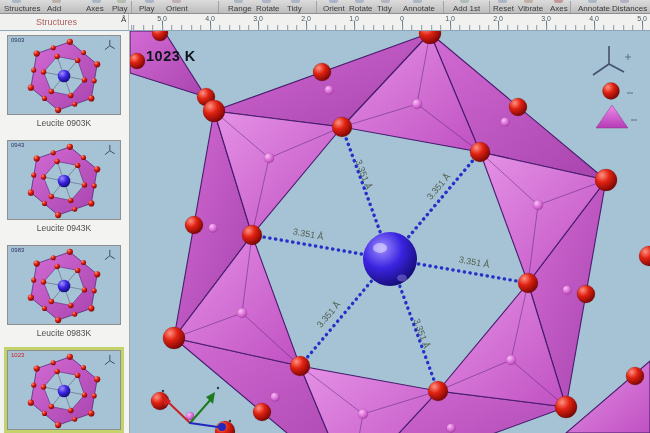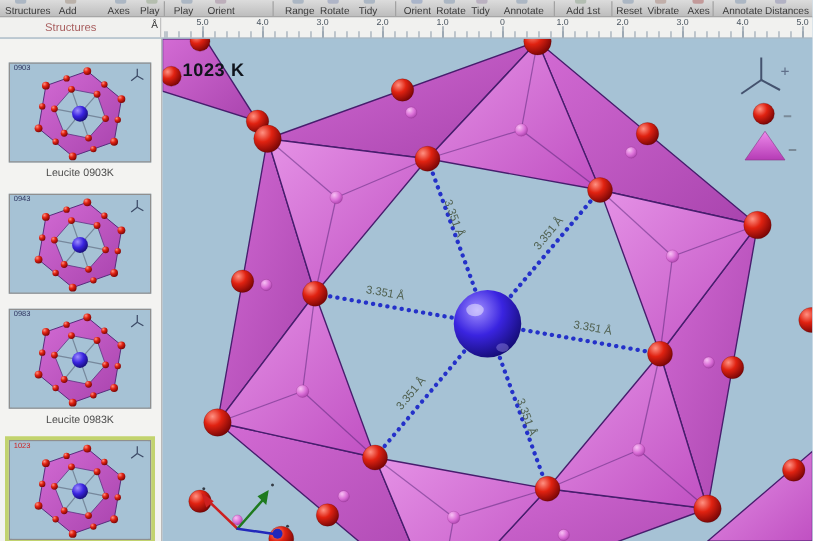--- a/index.html
+++ b/index.html
@@ -26,21 +26,21 @@
   .ruler::after{content:"";position:absolute;left:0;right:0;bottom:0;height:5px;
       background:repeating-linear-gradient(90deg,#8a99a8 0 1px,transparent 1px 9.6px);
       background-position:3.2px 0;}
   .r-num{position:absolute;top:1px;transform:translateX(-50%);font-size:7px;color:#4a5560;}
   .r-unit{position:absolute;left:-9px;top:1px;font-size:8px;color:#333;}
 
   
   .sidebar{position:absolute;left:0;top:31px;width:129px;height:402px;background:#f3f3f1;
            border-right:1px solid #a8a8a8;box-sizing:content-box;overflow:hidden;}
   .thumb-item{position:relative;margin:0 0 12px 7px;width:114px;}
-  .thumb-item:first-child{margin-top:19px;}
+  .thumb-item:first-child{margin-top:4px;}
   .thumbimg{display:block;width:114px;height:80px;border:1px solid #8f8f8f;box-sizing:border-box;background:#a6c2d5;}
   .caption{width:114px;text-align:center;font-size:8.5px;color:#4d4d4d;margin-top:3px;}
   .badge{position:absolute;top:2px;left:4px;font-size:6px;color:#2e3560;z-index:2;}
   .sel .badge{color:#cc2222;}
   .sel .thumbimg{outline:3px solid #c2d36e;}
 
   
   .canvas{position:absolute;left:130px;top:31px;width:520px;height:402px;background:#a6c2d5;overflow:hidden;}
   svg.main{display:block}
   .tri-out{fill:url(#gOut);stroke:#471d6d;stroke-width:1.1;}
@@ -203,20 +203,21 @@
     <svg class="thumbimg" viewBox="0 0 112 80">
         <use href="#mini-star"></use>
       </svg>
     <div class="caption">Leucite 0903K</div>
   </div>
   <div class="thumb-item">
     <span class="badge">0943</span>
     <svg class="thumbimg" viewBox="0 0 112 80">
         <use href="#mini-star"></use>
       </svg>
+    <div class="caption">Leucite 0943K</div>
   </div>
   <div class="thumb-item">
     <span class="badge">0983</span>
     <svg class="thumbimg" viewBox="0 0 112 80">
         <use href="#mini-star"></use>
       </svg>
     <div class="caption">Leucite 0983K</div>
   </div>
   <div class="thumb-item sel">
     <span class="badge">1023</span>

